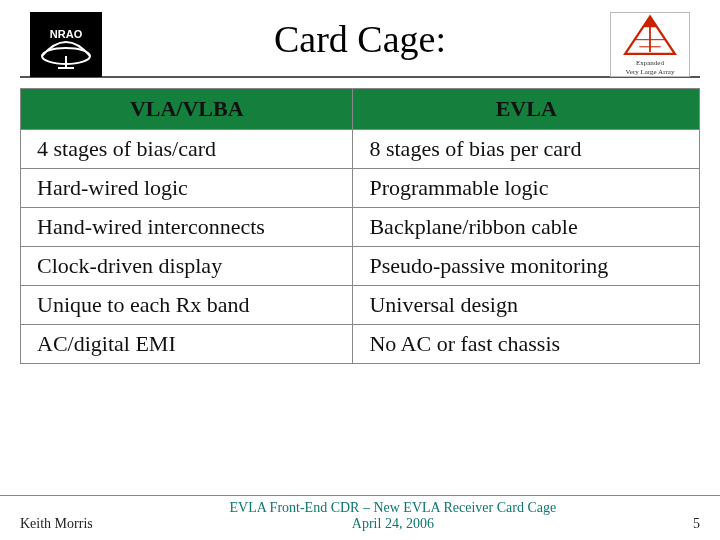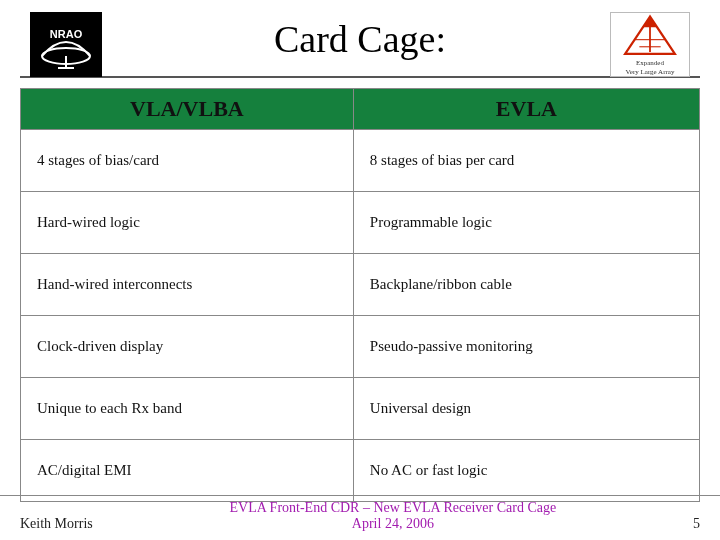--- a/index.html
+++ b/index.html
@@ -67,22 +67,22 @@
       border: 1.5px solid #888;
       padding: 7px 18px;
       font-size: 22px;
       font-weight: bold;
       text-align: center;
       color: #111;
     }
 
     .comparison-table td {
       border: 1.5px solid #888;
-      padding: 22px 16px;
-      font-size: 15px;
+      padding: 6px 16px;
+      font-size: 22px;
       color: #111;
       vertical-align: middle;
       margin-left: 32px;
     }
 
     
     .footer {
       position: absolute;
       bottom: 8px;
       left: 0;
@@ -97,21 +97,21 @@
 
     .footer-left {
       font-size: 14px;
       color: #222;
       padding-top: 4px;
       text-align: center;
     }
 
     .footer-center {
       font-size: 14px;
-      color: #a21caf;
+      color: #0f766e;
       text-align: center;
       flex: 1;
       padding-top: 4px;
     }
 
     .footer-right {
       font-size: 14px;
       color: #222;
       padding-top: 4px;
     }
@@ -210,21 +210,21 @@
       <tr>
         <td>Clock-driven display</td>
         <td>Pseudo-passive monitoring</td>
       </tr>
       <tr>
         <td>Unique to each Rx band</td>
         <td>Universal design</td>
       </tr>
       <tr>
         <td>AC/digital EMI</td>
-        <td>No AC or fast logic</td>
+        <td>No AC or fast chassis</td>
       </tr>
     </tbody>
 </table>
 
 <div class="footer">
   <div class="footer-left">Keith Morris</div>
   <div class="footer-center">
     <div>EVLA Front-End CDR – New EVLA Receiver Card Cage</div>
     <div>April 24, 2006</div>
   </div>

